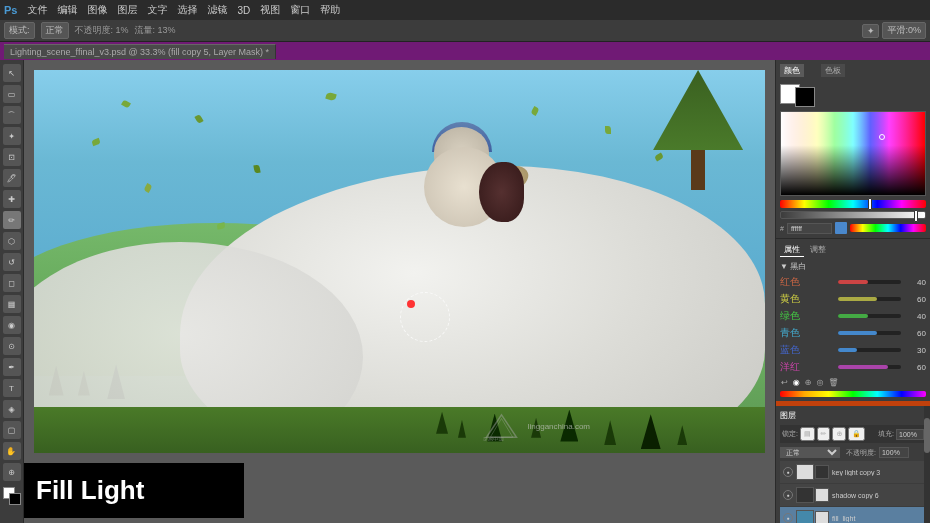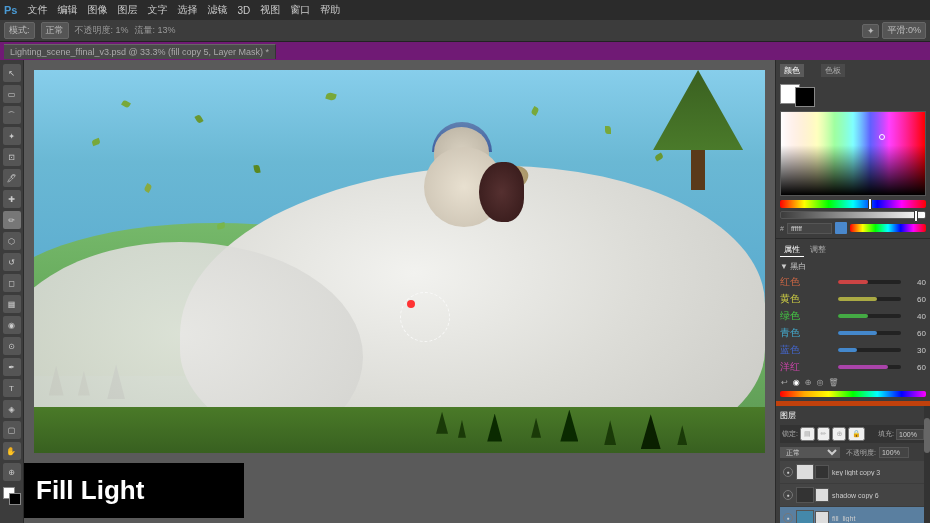--- a/index.html
+++ b/index.html
@@ -627,20 +627,28 @@
         <div style="position:absolute;bottom:4%;left:68%;width:10px;height:20px;background:#1a3a08;clip-path:polygon(50% 0%,100% 100%,0% 100%);"></div>
         <div style="position:absolute;bottom:3%;left:72%;width:18px;height:32px;background:#0a2a00;clip-path:polygon(50% 0%,100% 100%,0% 100%);"></div>
         <div style="position:absolute;bottom:2%;left:78%;width:12px;height:25px;background:#1a3a08;clip-path:polygon(50% 0%,100% 100%,0% 100%);"></div>
         <div style="position:absolute;bottom:1%;left:83%;width:20px;height:35px;background:#0a2000;clip-path:polygon(50% 0%,100% 100%,0% 100%);"></div>
         <div style="position:absolute;bottom:2%;left:88%;width:10px;height:20px;background:#1a3a08;clip-path:polygon(50% 0%,100% 100%,0% 100%);"></div>
 
         <div class="selection-circle"></div>
 
         <div class="red-dot"></div>
 
+        <div class="wm-container">
+          <svg class="wm-logo-svg" viewBox="0 0 60 40">
+            <polygon points="10,35 30,5 50,35" fill="none" stroke="#aaa" stroke-width="2" opacity="0.7"></polygon>
+            <polygon points="15,35 30,10 45,35" fill="none" stroke="#ccc" stroke-width="1" opacity="0.5"></polygon>
+            <text x="5" y="40" font-size="7" fill="#bbb" opacity="0.8">灵感中国</text>
+          </svg>
+          <div style="font-size:8px;color:#ccc;font-family:Arial;">lingganchina.com</div>
+        </div>
       </div>
     </div>
 
     <div id="caption-bar">
       <div class="caption-black-box">
         <span class="caption-text">Fill Light</span>
       </div>
     </div>
   </div>
 

